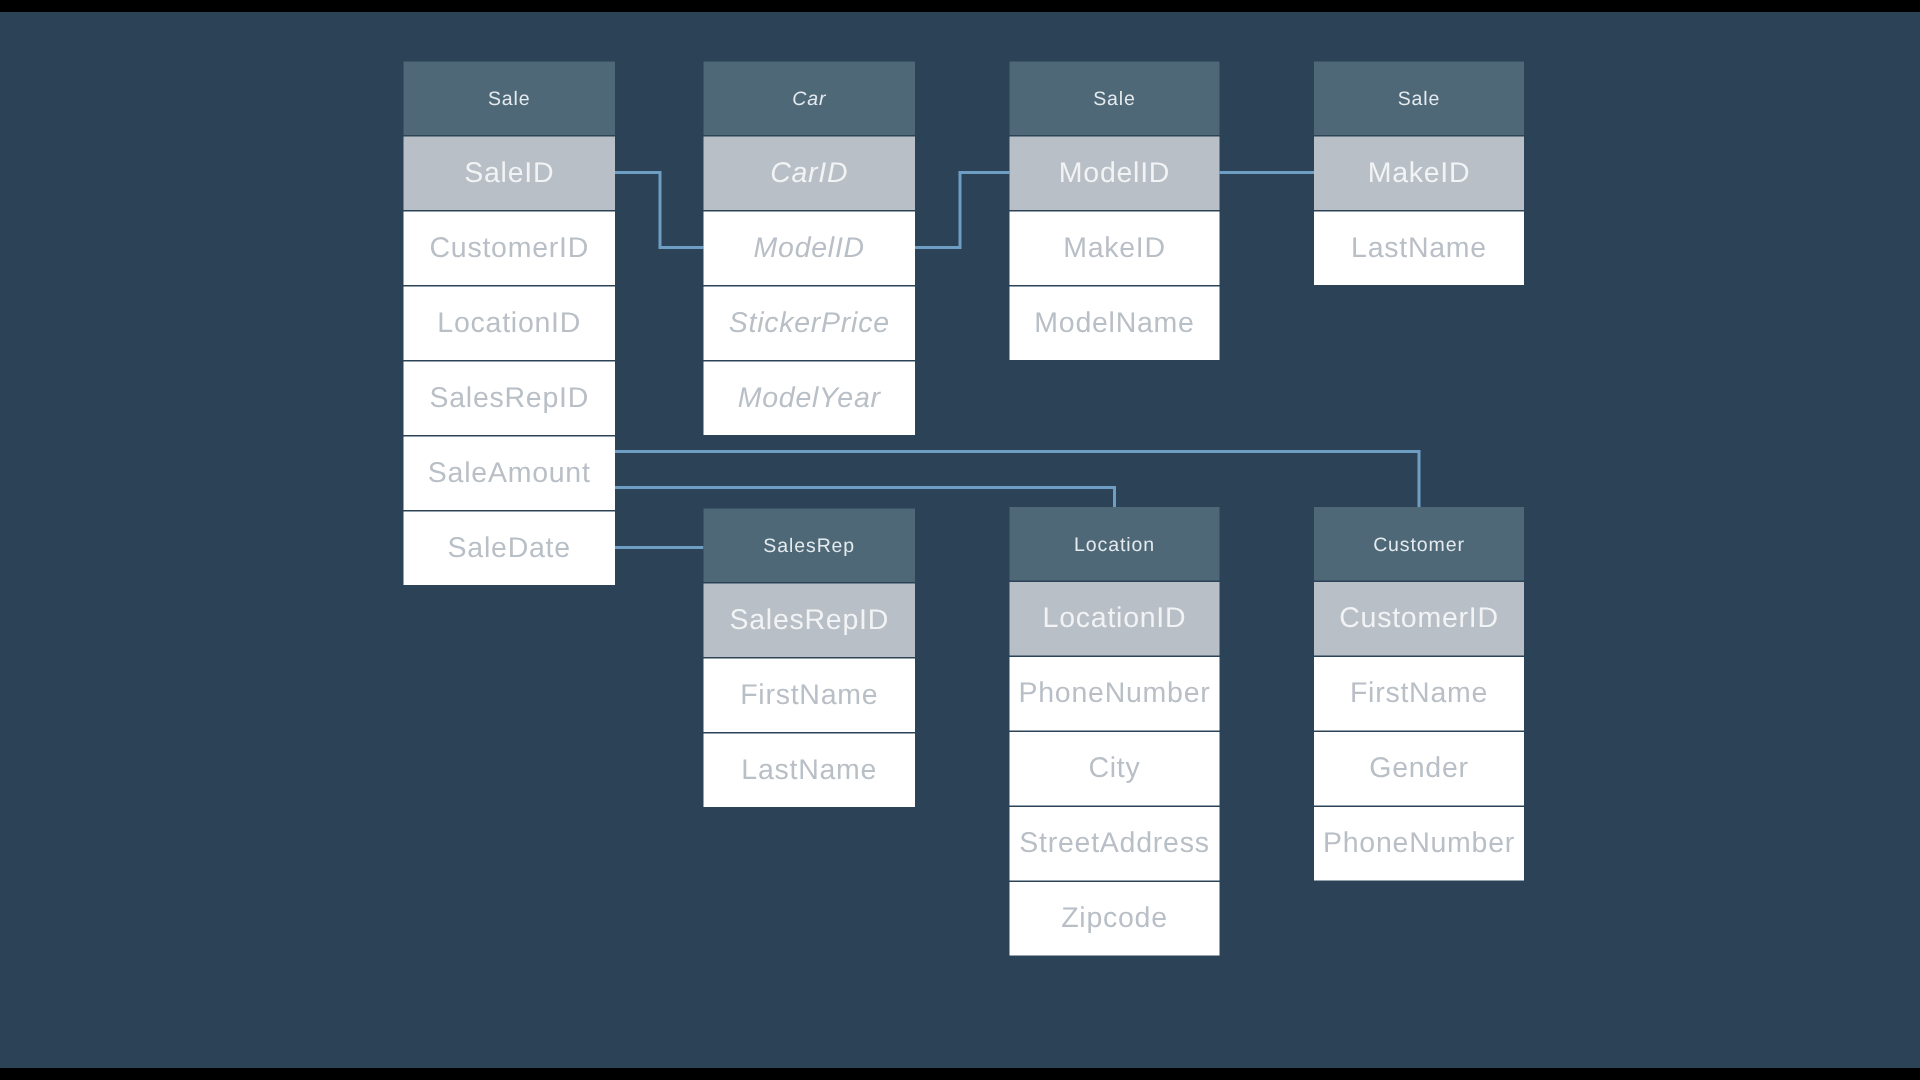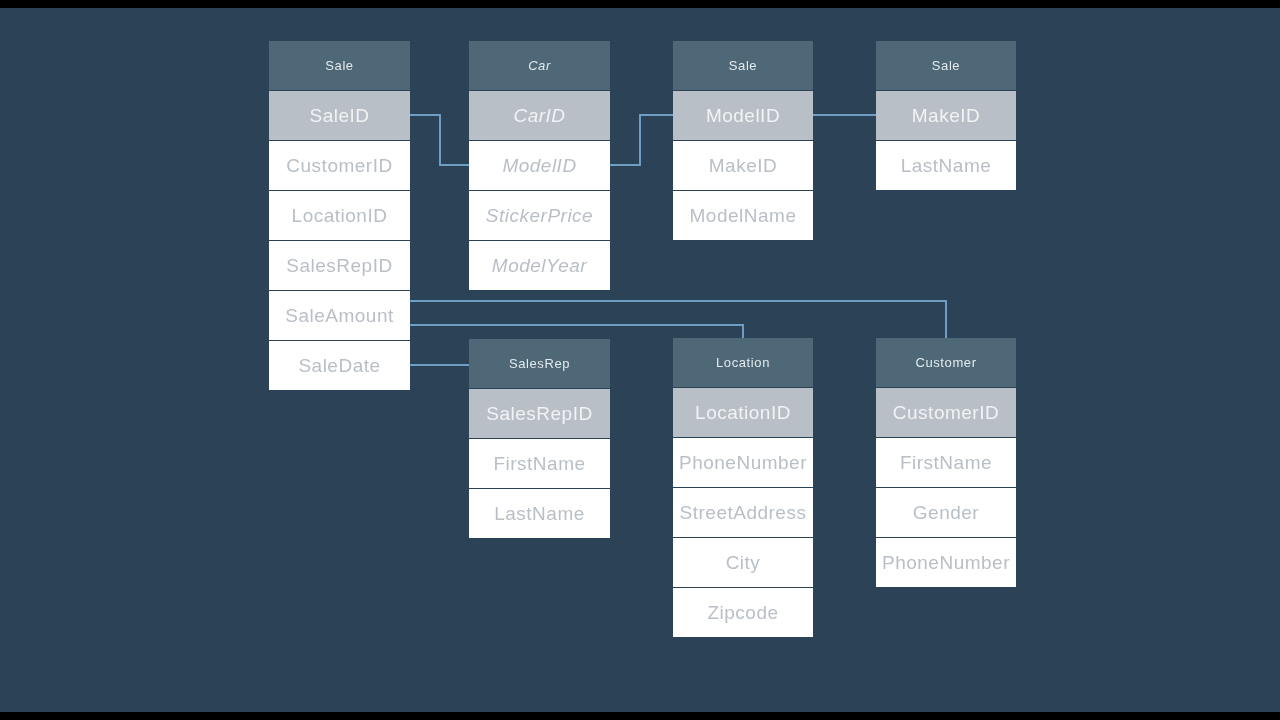--- a/index.html
+++ b/index.html
@@ -96,22 +96,22 @@
     <div class="db-table" style="left: 469px; top: 336px; width: 141px;">
       <div class="hdr">SalesRep</div>
       <div class="row pk">SalesRepID</div>
       <div class="row">FirstName</div>
       <div class="row">LastName</div>
     </div>
     <div class="db-table" style="left: 673px; top: 335px; width: 140px; border-radius: 31px;">
       <div class="hdr">Location</div>
       <div class="row pk">LocationID</div>
       <div class="row">PhoneNumber</div>
+      <div class="row">City</div>
       <div class="row">StreetAddress</div>
-      <div class="row">City</div>
       <div class="row">Zipcode</div>
     </div>
     <div class="db-table" style="left: 876px; top: 335px; width: 140px;">
       <div class="hdr">Customer</div>
       <div class="row pk">CustomerID</div>
       <div class="row">FirstName</div>
       <div class="row">Gender</div>
       <div class="row">PhoneNumber</div>
     </div>
   </div>

